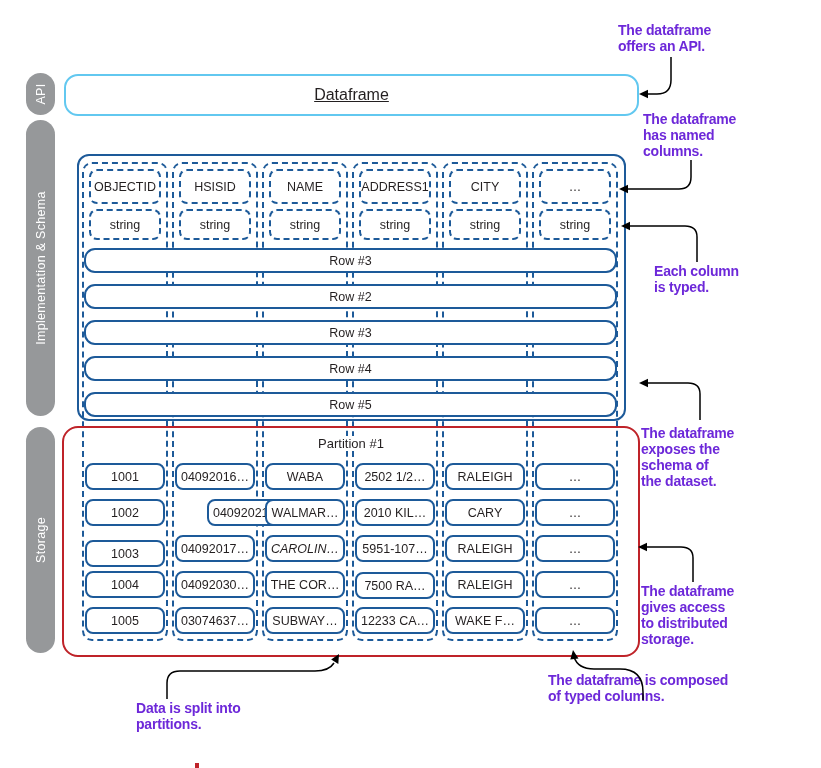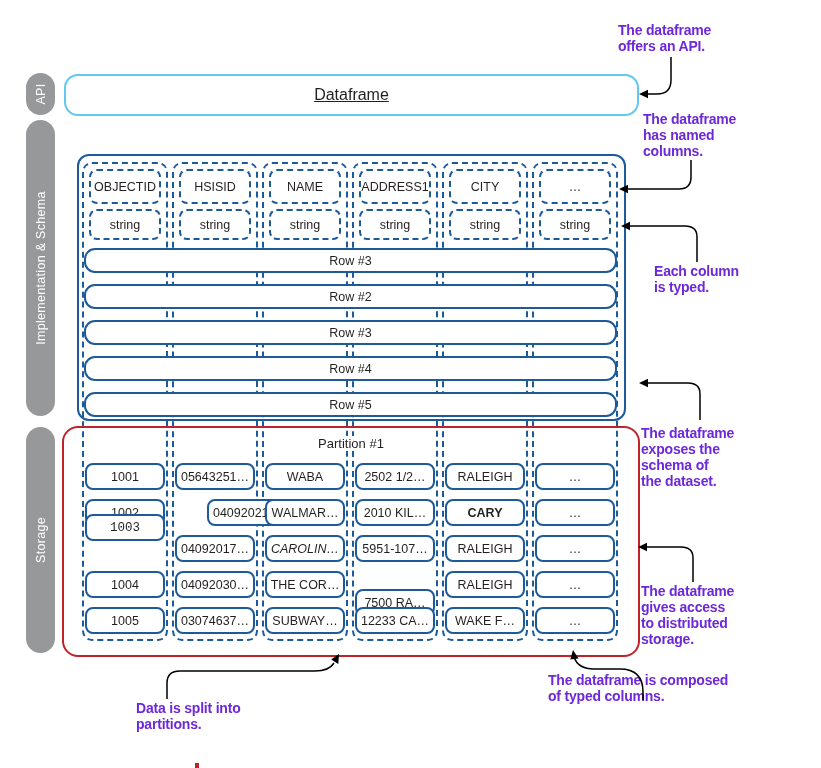--- a/index.html
+++ b/index.html
@@ -133,21 +133,21 @@
       <div class="whitebox" style="left: 84px; top: 356px; width: 529px; height: 21px; border-radius: 11px;">
         <span class="cell-lbl schema-lbl">Row #4</span>
       </div>
       <div class="whitebox" style="left: 84px; top: 392px; width: 529px; height: 21px; border-radius: 11px;">
         <span class="cell-lbl schema-lbl">Row #5</span>
       </div>
       <div class="whitebox" style="left: 85px; top: 463px; width: 76px; height: 23px; border-radius: 8px;">
         <span class="cell-lbl schema-lbl">1001</span>
       </div>
       <div class="whitebox" style="left: 175px; top: 463px; width: 76px; height: 23px; border-radius: 8px;">
-        <span class="cell-lbl schema-lbl">05643251…</span>
+        <span class="cell-lbl schema-lbl">04092016…</span>
       </div>
       <div class="whitebox" style="left: 265px; top: 463px; width: 76px; height: 23px; border-radius: 8px;">
         <span class="cell-lbl schema-lbl">WABA</span>
       </div>
       <div class="whitebox" style="left: 355px; top: 463px; width: 76px; height: 23px; border-radius: 8px;">
         <span class="cell-lbl schema-lbl">2502 1/2…</span>
       </div>
       <div class="whitebox" style="left: 445px; top: 463px; width: 76px; height: 23px; border-radius: 8px;">
         <span class="cell-lbl schema-lbl">RALEIGH</span>
       </div>
@@ -159,27 +159,27 @@
       </div>
       <div class="whitebox" style="left: 175px; top: 499px; width: 76px; height: 23px; border-radius: 8px; margin-left: 32px;">
         <span class="cell-lbl schema-lbl">04092021…</span>
       </div>
       <div class="whitebox" style="left: 265px; top: 499px; width: 76px; height: 23px; border-radius: 8px;">
         <span class="cell-lbl schema-lbl">WALMAR…</span>
       </div>
       <div class="whitebox" style="left: 355px; top: 499px; width: 76px; height: 23px; border-radius: 8px;">
         <span class="cell-lbl schema-lbl">2010 KIL…</span>
       </div>
-      <div class="whitebox" style="left: 445px; top: 499px; width: 76px; height: 23px; border-radius: 8px; font-weight: bold;">
+      <div class="whitebox" style="left: 445px; top: 499px; width: 76px; height: 23px; border-radius: 8px;">
         <span class="cell-lbl schema-lbl">CARY</span>
       </div>
       <div class="whitebox" style="left: 535px; top: 499px; width: 76px; height: 23px; border-radius: 8px;">
         <span class="cell-lbl schema-lbl">…</span>
       </div>
-      <div class="whitebox" style="left: 85px; top: 514px; width: 76px; height: 23px; border-radius: 8px; font-family: Liberation Mono, monospace;">
+      <div class="whitebox" style="left: 85px; top: 540px; width: 76px; height: 23px; border-radius: 8px;">
         <span class="cell-lbl schema-lbl">1003</span>
       </div>
       <div class="whitebox" style="left: 175px; top: 535px; width: 76px; height: 23px; border-radius: 8px;">
         <span class="cell-lbl schema-lbl">04092017…</span>
       </div>
       <div class="whitebox" style="left: 265px; top: 535px; width: 76px; height: 23px; border-radius: 8px; font-style: italic;">
         <span class="cell-lbl schema-lbl">CAROLIN…</span>
       </div>
       <div class="whitebox" style="left: 355px; top: 535px; width: 76px; height: 23px; border-radius: 8px;">
         <span class="cell-lbl schema-lbl">5951-107…</span>
@@ -192,21 +192,21 @@
       </div>
       <div class="whitebox" style="left: 85px; top: 571px; width: 76px; height: 23px; border-radius: 8px;">
         <span class="cell-lbl schema-lbl">1004</span>
       </div>
       <div class="whitebox" style="left: 175px; top: 571px; width: 76px; height: 23px; border-radius: 8px;">
         <span class="cell-lbl schema-lbl">04092030…</span>
       </div>
       <div class="whitebox" style="left: 265px; top: 571px; width: 76px; height: 23px; border-radius: 8px;">
         <span class="cell-lbl schema-lbl">THE COR…</span>
       </div>
-      <div class="whitebox" style="left: 355px; top: 589px; width: 76px; height: 23px; border-radius: 8px;">
+      <div class="whitebox" style="left: 355px; top: 572px; width: 76px; height: 23px; border-radius: 8px;">
         <span class="cell-lbl schema-lbl">7500 RA…</span>
       </div>
       <div class="whitebox" style="left: 445px; top: 571px; width: 76px; height: 23px; border-radius: 8px;">
         <span class="cell-lbl schema-lbl">RALEIGH</span>
       </div>
       <div class="whitebox" style="left: 535px; top: 571px; width: 76px; height: 23px; border-radius: 8px;">
         <span class="cell-lbl schema-lbl">…</span>
       </div>
       <div class="whitebox" style="left: 85px; top: 607px; width: 76px; height: 23px; border-radius: 8px;">
         <span class="cell-lbl schema-lbl">1005</span>

